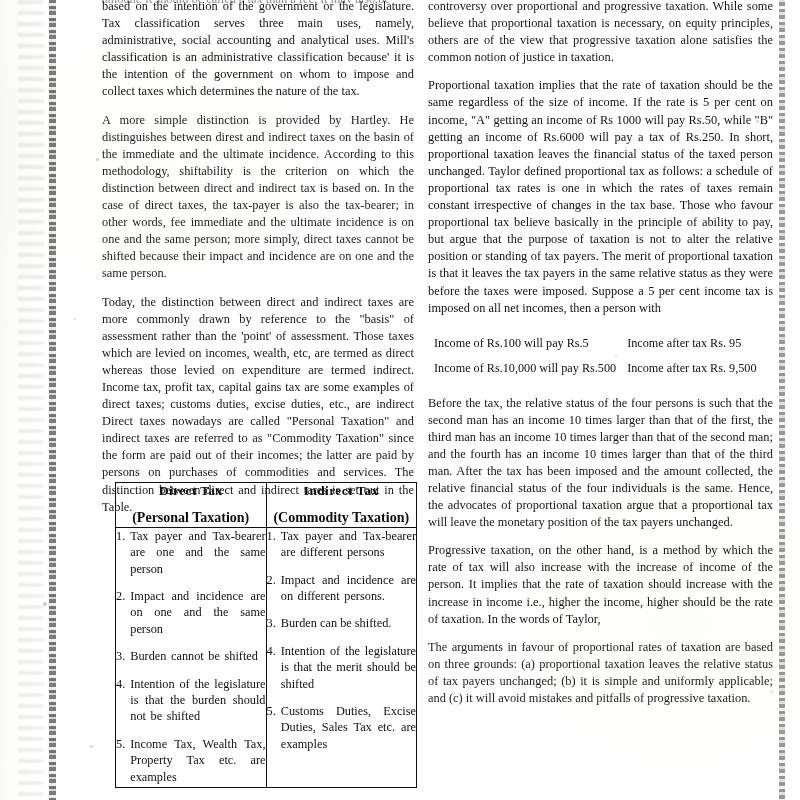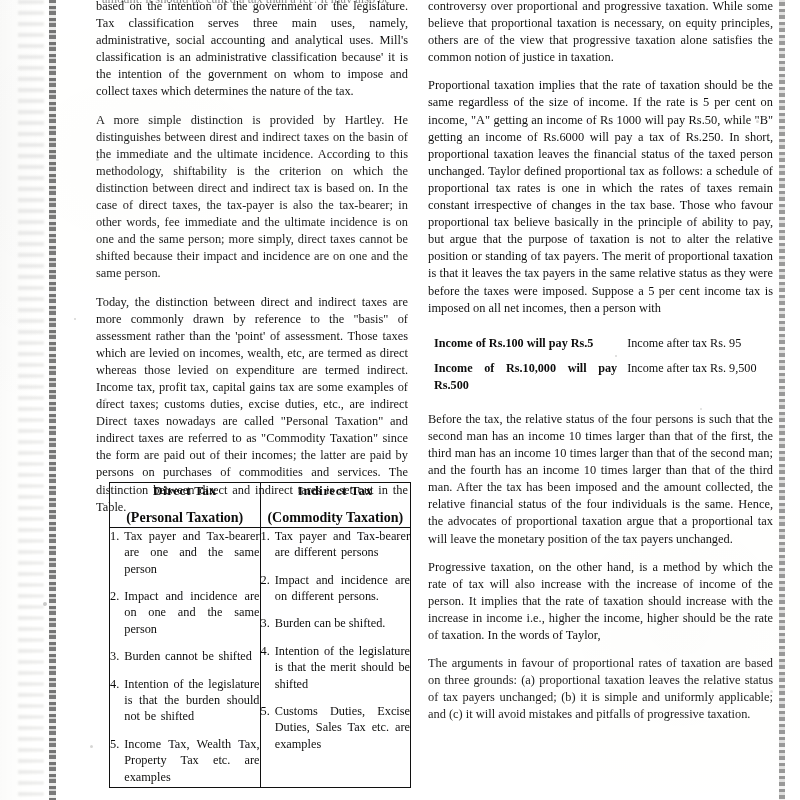--- a/index.html
+++ b/index.html
@@ -84,21 +84,21 @@
 
   
   .col {
     position: absolute;
     top: 0;
     font-size: 12.4px;
     line-height: 17.1px;
     text-align: justify;
     text-justify: inter-word;
   }
-  .col-left  { left: 96px; width: 312px; }
+  .col-left  { left: 102px; width: 312px; }
   .col-right { left: 428px; width: 345px; }
 
   .para {
     margin: 0 0 11px 0;
     text-align: justify;
   }
   .para.clipped-top {
     margin-top: -2px;
   }
   .para.tight { margin-bottom: 14px; }
@@ -169,21 +169,21 @@
     width: 100%;
     border-collapse: collapse;
     font-size: 12.2px;
     line-height: 16.4px;
   }
   .inc-table td {
     padding: 4px 4px 5px 6px;
     vertical-align: top;
     border: 0;
   }
-  .inc-c1 { width: 56%; font-weight: bold; }
+  .inc-c1 { width: 56%; }
   .inc-c2 { width: 44%; }
 
   
   .ink-a { opacity: 0.97; }
   .ink-b { opacity: 0.93; }
   .ink-c { opacity: 0.99; }
 </style>
 </head>
 <body>
 

